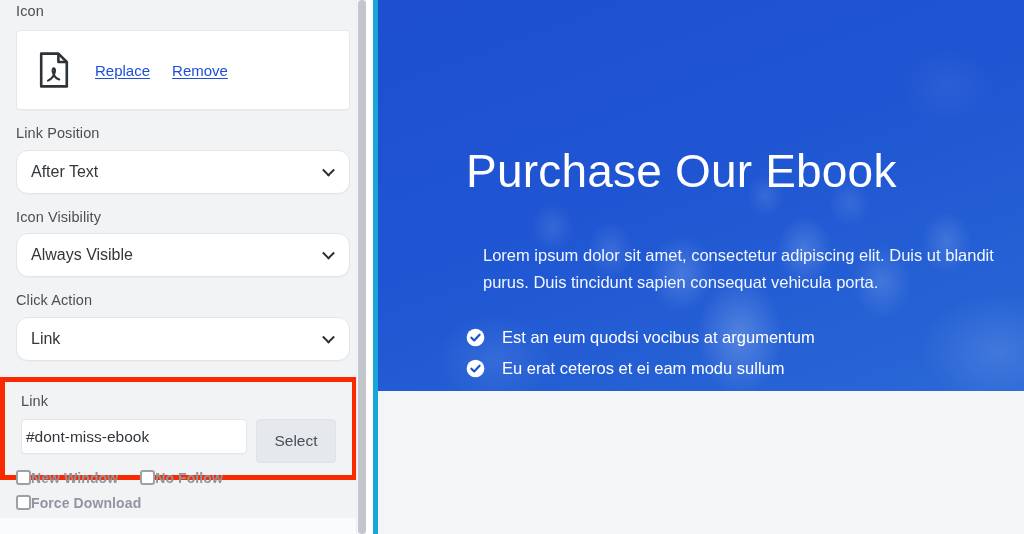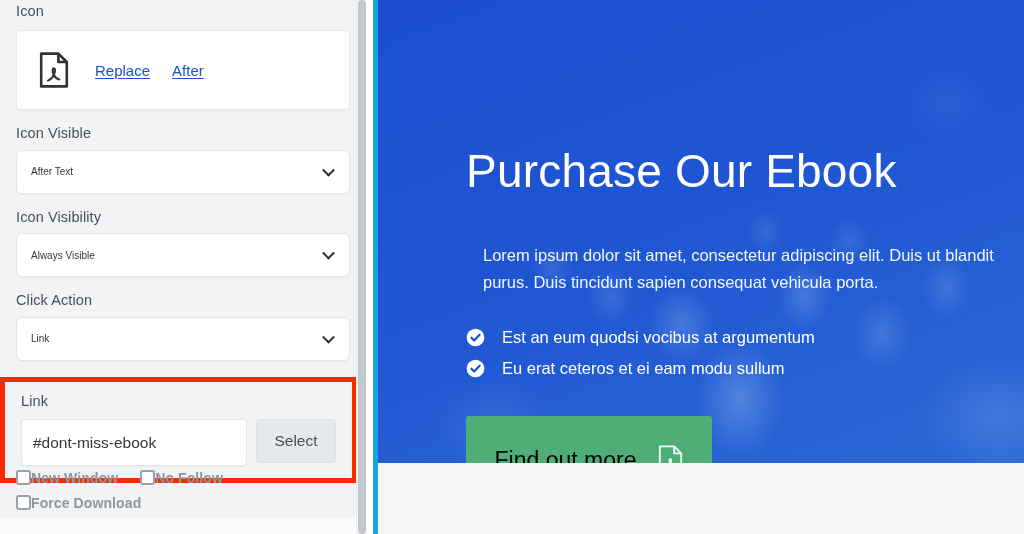--- a/index.html
+++ b/index.html
@@ -44,24 +44,24 @@
   }
 
   
   .field-block{ margin-top:16px; }
   .field-block .field-label{ margin-bottom:9px; display:block; }
   .select-box{
     position:relative;
     height:44px;
     background:#fff;
     border:1px solid #e3e5e8;
-    border-radius:6px;
+    border-radius:12px;
     display:flex; align-items:center;
     padding:0 14px;
-    font-size:10px; color:#32373c;
+    font-size:16px; color:#32373c;
     box-shadow:0 1px 1px rgba(0,0,0,.03);
     cursor:pointer;
   }
   .chev{
     position:absolute; right:16px; top:50%;
     width:9px; height:9px;
     border-right:2.2px solid #2b2f33;
     border-bottom:2.2px solid #2b2f33;
     transform:translateY(-70%) rotate(45deg);
   }
@@ -69,23 +69,23 @@
   
   .highlight-wrap{
     position:absolute;
     left:0; top:377px; width:357px;
     border:5px solid #fa2a00;
     background:#f2f3f5;
     padding:10px 16px 12px 16px;
   }
   .link-row{ display:flex; margin-top:9px; gap:9px; }
   .link-input{
-    flex:1 1 auto; height:47px;
+    flex:1 1 auto; height:35px;
     background:#fff; border:1px solid #e3e5e8; border-radius:4px;
-    display:flex; align-items:center; padding:0 11px;
+    display:flex; align-items:center; padding:0 4px;
     font-size:15.5px; color:#32373c;
     box-shadow:0 1px 1px rgba(0,0,0,.03);
     cursor:text;
   }
   .select-btn{
     flex:0 0 auto; width:80px; height:44px;
     background:#e5e8ec; border:1px solid #dfe2e6; border-radius:4px;
     display:flex; align-items:center; justify-content:center;
     font-size:15.5px; color:#4a4f55; cursor:pointer;
   }
@@ -117,21 +117,21 @@
   }
   .panel-divider{
     width:7px; height:534px; background:#ffffff; flex:0 0 auto;
   }
   .cyan-edge{
     width:5px; height:534px; background:#16a7d8; flex:0 0 auto;
   }
 
   
   .preview{
-    position:relative; flex:1 1 auto; height:463px;
+    position:relative; flex:1 1 auto; height:391px;
     background:#1d51cd; overflow:hidden;
   }
   .photo-layer{
     position:absolute; inset:0;
     background:
       radial-gradient(ellipse 70px 95px at 56% 86%, rgba(190,215,250,.30), transparent 62%),
       radial-gradient(ellipse 52px 62px at 47% 70%, rgba(175,205,248,.26), transparent 62%),
       radial-gradient(ellipse 44px 56px at 66% 64%, rgba(185,212,250,.24), transparent 62%),
       radial-gradient(ellipse 48px 60px at 78% 72%, rgba(170,200,245,.22), transparent 62%),
       radial-gradient(ellipse 40px 50px at 88% 62%, rgba(180,208,248,.20), transparent 62%),
@@ -183,27 +183,27 @@
       <span class="field-label">Icon</span>
 
       <div class="icon-card">
         <svg class="pdf-glyph" viewBox="0 0 30 36">
           <path d="M2.2 1.6h17.2l8.4 8.4v24.4H2.2z" fill="#fff" stroke="#2d3338" stroke-width="2.6" stroke-linejoin="round"></path>
           <path d="M19.4 1.6v8.4h8.4" fill="none" stroke="#2d3338" stroke-width="2.6" stroke-linejoin="round"></path>
           <path d="M9 28.6c3.6-1.6 6.1-5.3 6.8-8.6.4-1.9.1-3.6-1-3.6-1.2 0-1.4 1.9-.9 3.9.9 3.4 3.4 6.4 6.4 7.2" fill="none" stroke="#2d3338" stroke-width="2.1" stroke-linecap="round"></path>
         </svg>
         <div class="icon-actions">
           <a>Replace</a>
-          <a>After</a>
+          <a>Remove</a>
         </div>
       </div>
     </div>
 
     <div class="field-block">
-      <span class="field-label">Icon Visible</span>
+      <span class="field-label">Link Position</span>
       <div class="select-box">
         <span>After Text</span>
         <span class="chev"></span>
       </div>
     </div>
 
     <div class="field-block">
       <span class="field-label">Icon Visibility</span>
       <div class="select-box">
         <span>Always Visible</span>

